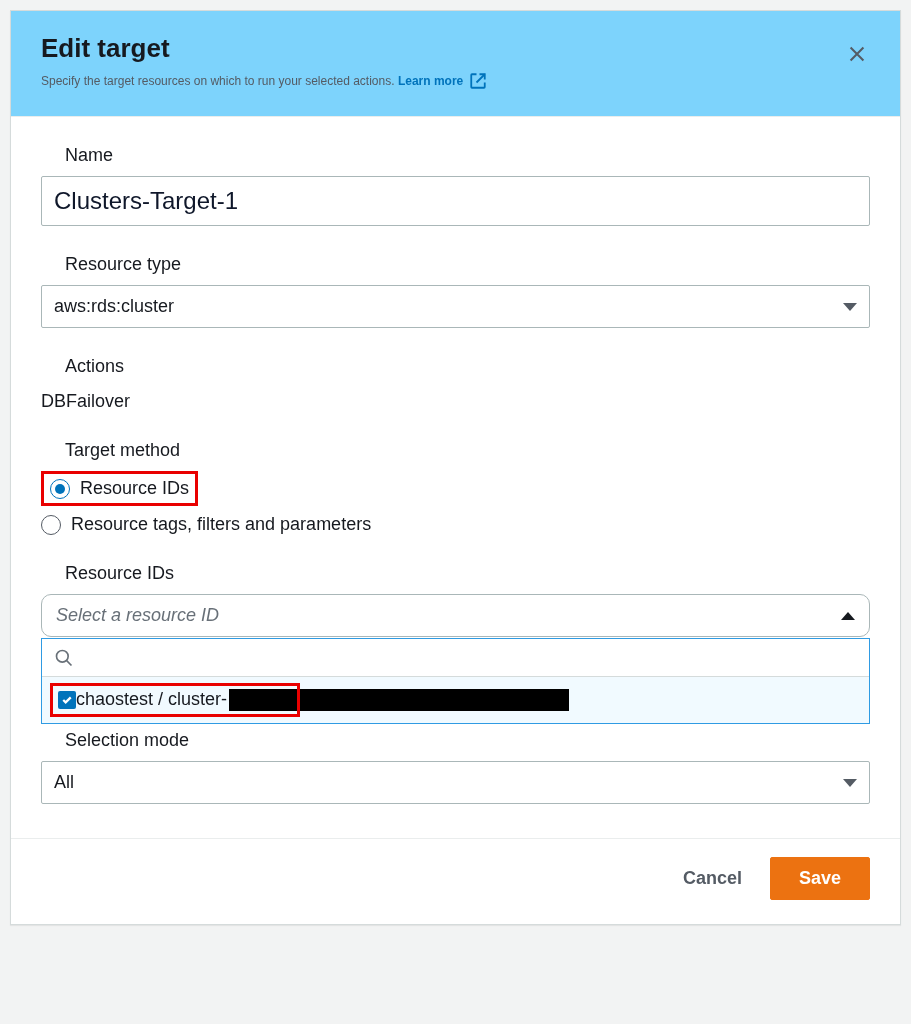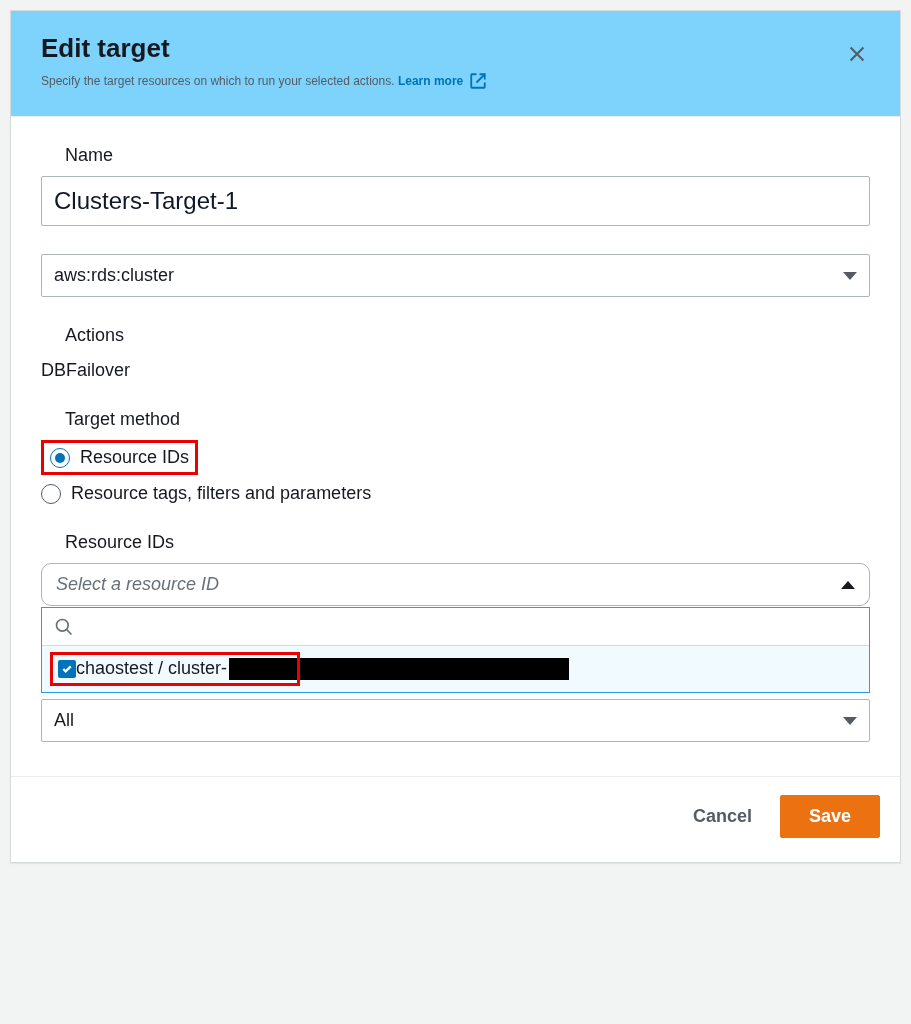--- a/index.html
+++ b/index.html
@@ -39,21 +39,21 @@
     .search-row svg { width: 20px; height: 20px; stroke: #687078; stroke-width: 2; fill: none; }
     .search-input { border: none; outline: none; flex: 1; font-size: 18px; color: #16191f; background: transparent; }
 
     .option-row { display: flex; align-items: center; padding: 12px 12px; background: #f1faff; position: relative; }
     .option-highlight { position: absolute; left: 8px; top: 6px; width: 250px; height: calc(100% - 12px); border: 3px solid #e90000; pointer-events: none; }
     .checkbox { width: 18px; height: 18px; border-radius: 2px; background: #0073bb; display: inline-flex; align-items: center; justify-content: center; flex-shrink: 0; margin-left: 4px; }
     .checkbox svg { width: 12px; height: 12px; stroke: #fff; stroke-width: 3; fill: none; }
     .option-text { font-size: 18px; color: #16191f; }
     .redact { display: inline-block; width: 340px; height: 22px; background: #000; vertical-align: middle; margin-left: 2px; }
 
-    .modal-footer { border-top: 1px solid #eaeded; padding: 18px 20px 24px; display: flex; justify-content: flex-end; gap: 24px; align-items: center; }
+    .modal-footer { border-top: 1px solid #eaeded; padding: 18px 30px 24px; display: flex; justify-content: flex-end; gap: 24px; align-items: center; }
     .btn-cancel { background: none; border: none; font-size: 18px; font-weight: 700; color: #545b64; cursor: pointer; padding: 10px 4px; }
     .btn-primary { background: #ec7211; border: 1px solid #ec7211; color: #fff; font-size: 18px; font-weight: 700; padding: 10px 28px; border-radius: 2px; cursor: pointer; }
   </style>
 </head>
 <body>
 
 <div class="modal">
 
   <div class="modal-header">
     <h1 class="modal-title">Edit target</h1>
@@ -76,20 +76,21 @@
   </div>
 
   <div class="modal-body">
 
     <div class="field">
       <label class="field-label">Name</label>
       <input type="text" class="text-input" value="Clusters-Target-1" style="">
     </div>
 
     <div class="field">
+      <label class="field-label">Resource type</label>
       <div class="select-wrap">
         <div class="select-display">
           <span>aws:rds:cluster</span>
           <span class="caret-down"></span>
         </div>
       </div>
     </div>
 
     <div class="field">
       <label class="field-label" style="margin-bottom:14px;">Actions</label>
@@ -134,20 +135,21 @@
               </svg>
           </span>
           <span class="option-text">
             <span>chaostest / cluster-</span><span class="redact"></span>
           </span>
         </div>
       </div>
     </div>
 
     <div class="field" style="margin-bottom:6px;">
+      <label class="field-label">Selection mode</label>
       <div class="select-wrap">
         <div class="select-display">
           <span>All</span>
           <span class="caret-down"></span>
         </div>
       </div>
     </div>
 
   </div>
 

